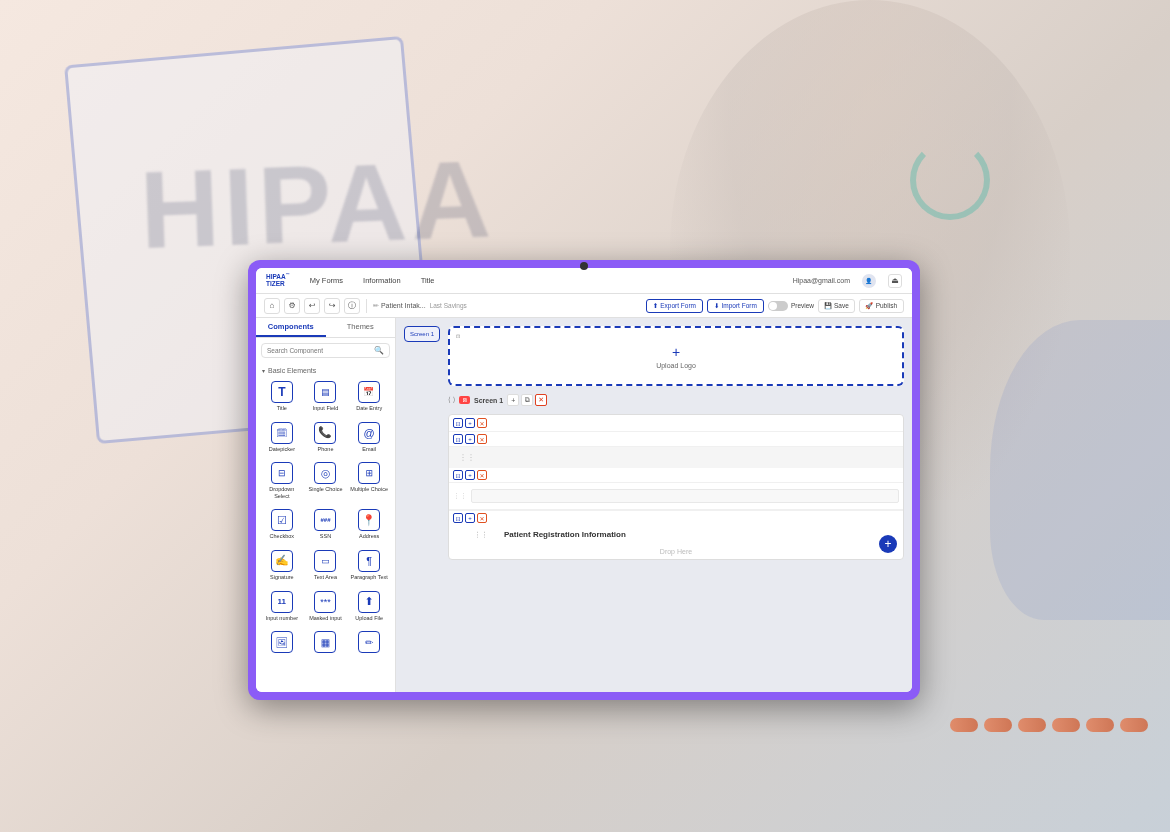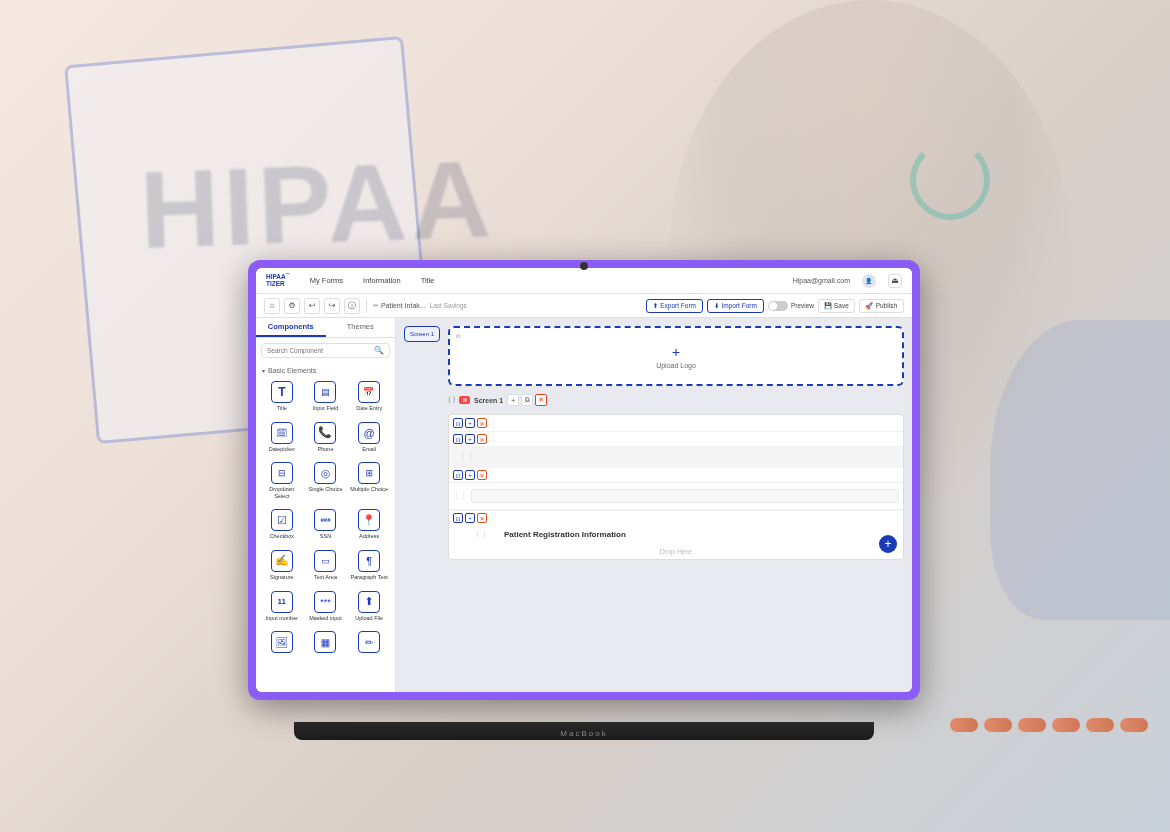--- a/index.html
+++ b/index.html
@@ -834,16 +834,13 @@
 
             </div>
 
           </div>
         </div>
 
       </div>
     </div>
   </div>
 
-  <div class="laptop-base">
-    <span class="macbook-label">MacBook</span>
-  </div>
 </div>
 
 </body></html>

